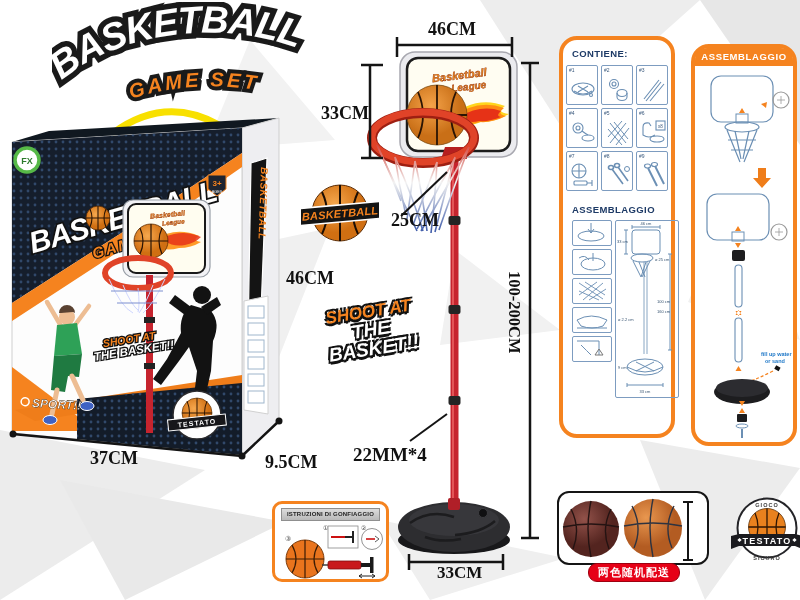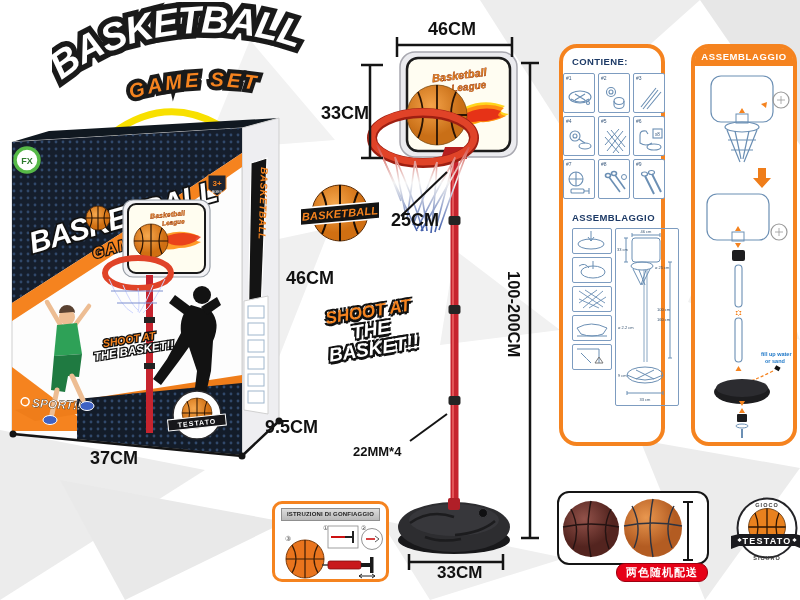--- a/index.html
+++ b/index.html
@@ -1,19 +1,19 @@
 <!DOCTYPE html>
 <html><head>
 <meta charset="utf-8">
 <style>
   html,body{margin:0;padding:0;background:#fff;}
   #stage{position:relative;width:800px;height:600px;overflow:hidden;background:#fff;
          font-family:"Liberation Sans",sans-serif;}
   .abs{position:absolute;}
-  .meas{position:absolute;font-weight:bold;color:#111;white-space:nowrap;}
+  .meas{position:absolute;font-weight:bold;color:#111;white-space:nowrap;font-family:Liberation Serif, serif;}
   .vert{writing-mode:vertical-rl;text-orientation:mixed;}
   .panel{position:absolute;background:#fff;border:4px solid #f5831f;border-radius:18px;box-sizing:border-box;}
   .panel-title{font-size:9.5px;font-weight:800;color:#1d3a66;letter-spacing:.4px;}
   .cgrid{display:grid;grid-template-columns:repeat(3,32px);grid-gap:3px;margin:6px auto 0;width:102px;}
   .cell{width:32px;height:40px;border:1.2px solid #7d9cc0;border-radius:2px;position:relative;background:#fff;box-sizing:border-box;}
   .cell .tag{position:absolute;top:1px;left:2px;font-size:5px;color:#3b5a7e;}
   .cell svg{position:absolute;left:2px;top:8px;}
   .mini{width:40px;height:26px;border:1.2px solid #7d9cc0;border-radius:2px;margin-bottom:3px;background:#fff;box-sizing:border-box;}
   .shout{position:absolute;transform:rotate(-9deg);font-weight:bold;font-style:italic;text-align:center;line-height:1.0;}
   .shout .l1{font-size:17px;color:#f5831f;text-shadow:-2px -2px 0 #111,2px -2px 0 #111,-2px 2px 0 #111,2px 2px 0 #111,0 3px 0 #111;}
@@ -256,27 +256,27 @@
   <div class="shout" style="left:316px;top:303px;width:110px;">
     <div class="l1">SHOOT AT</div>
     <div class="l2">THE BASKET!!</div>
   </div>
 
   <div class="meas" style="left:428px;top:19px;font-size:18px">46CM</div>
   <div class="meas" style="left:321px;top:103px;font-size:18px">33CM</div>
   <div class="meas" style="left:391px;top:210px;font-size:18px">25CM</div>
   <div class="meas" style="left:286px;top:268px;font-size:18px">46CM</div>
   <div class="meas vert" style="left:504px;top:271px;font-size:16.5px">100-200CM</div>
-  <div class="meas" style="left:353px;top:444px;font-size:13px">22MM*4</div>
+  <div class="meas" style="left:353px;top:444px;font-size:19px">22MM*4</div>
   <div class="meas" style="left:437px;top:563px;font-size:17px">33CM</div>
   <div class="meas" style="left:90px;top:448px;font-size:18px">37CM</div>
-  <div class="meas" style="left:265px;top:417px;font-size:18px">9.5CM</div>
+  <div class="meas" style="left:265px;top:452px;font-size:18px">9.5CM</div>
   <div class="meas vert" style="left:692px;top:506px;font-size:13px">16CM</div>
 
-  <div class="panel" style="left:559px;top:44px;width:106px;height:402px;">
+  <div class="panel" style="left:559px;top:36px;width:116px;height:402px;">
     <div class="panel-title" style="margin:8px 0 0 9px;">CONTIENE:</div>
     <div class="cgrid">
       <div class="cell">
           <span class="tag">#1</span>
         <svg width="28" height="30" stroke="#6b8fb4" fill="none" stroke-width="1.1">
             <ellipse cx="14" cy="15" rx="11" ry="6"></ellipse>
             <path d="M5,17 q9,6 18,0 M9,12 l10,6 M19,12 l-10,6"></path>
             <circle cx="22" cy="21" r="1.5"></circle>
           </svg>
         </div>
@@ -478,21 +478,21 @@
       <g>
         <circle cx="32" cy="36" r="28" fill="url(#maroon)"></circle>
         <path d="M32,8 q-6,28 0,56 M4,34 q28,-6 56,0 M12,16 q10,20 2,40 M52,16 q-10,20 -2,40" stroke="#241312" stroke-width="1.4" fill="none"></path>
       </g>
       <g>
         <circle cx="94" cy="35" r="29" fill="url(#orangeB)"></circle>
         <path d="M94,6 q-6,29 0,58 M65,33 q29,-6 58,0 M73,13 q11,21 2,42 M115,13 q-11,21 -2,42" stroke="#2e3340" stroke-width="1.4" fill="none"></path>
       </g>
     </svg>
   </div>
-  <div class="pill" style="left:616px;top:563px;">两色随机配送</div>
+  <div class="pill" style="left:588px;top:563px;">两色随机配送</div>
 
   <svg class="abs" style="left:729px;top:490px" width="76" height="80" viewBox="0 0 76 80">
     <circle cx="38" cy="38" r="29.5" fill="#fff" stroke="#242428" stroke-width="2"></circle>
     <text x="38" y="17" font-size="5.5" font-weight="bold" fill="#3a3a3a" text-anchor="middle" letter-spacing="1">GIOCO</text>
     <circle cx="38" cy="37" r="18.5" fill="#e9811e" stroke="#5d3006" stroke-width=".8"></circle>
     <path d="M38,18.5 v37 M19.5,37 h37 M26,23 q6,14 0,28 M50,23 q-6,14 0,28" stroke="#2f1603" stroke-width="1.3" fill="none"></path>
     <path d="M2,46 L10,44 L66,44 L74,46 L74,59 L66,56 L10,56 L2,59 Z" fill="#1b1b1f"></path>
     <rect x="9" y="48.5" width="3" height="3" fill="#fff" transform="rotate(45 10.5 50)"></rect>
     <rect x="64" y="48.5" width="3" height="3" fill="#fff" transform="rotate(45 65.5 50)"></rect>
     <text x="38" y="54" font-size="9" font-weight="bold" fill="#fff" text-anchor="middle" letter-spacing="1.2">TESTATO</text>

